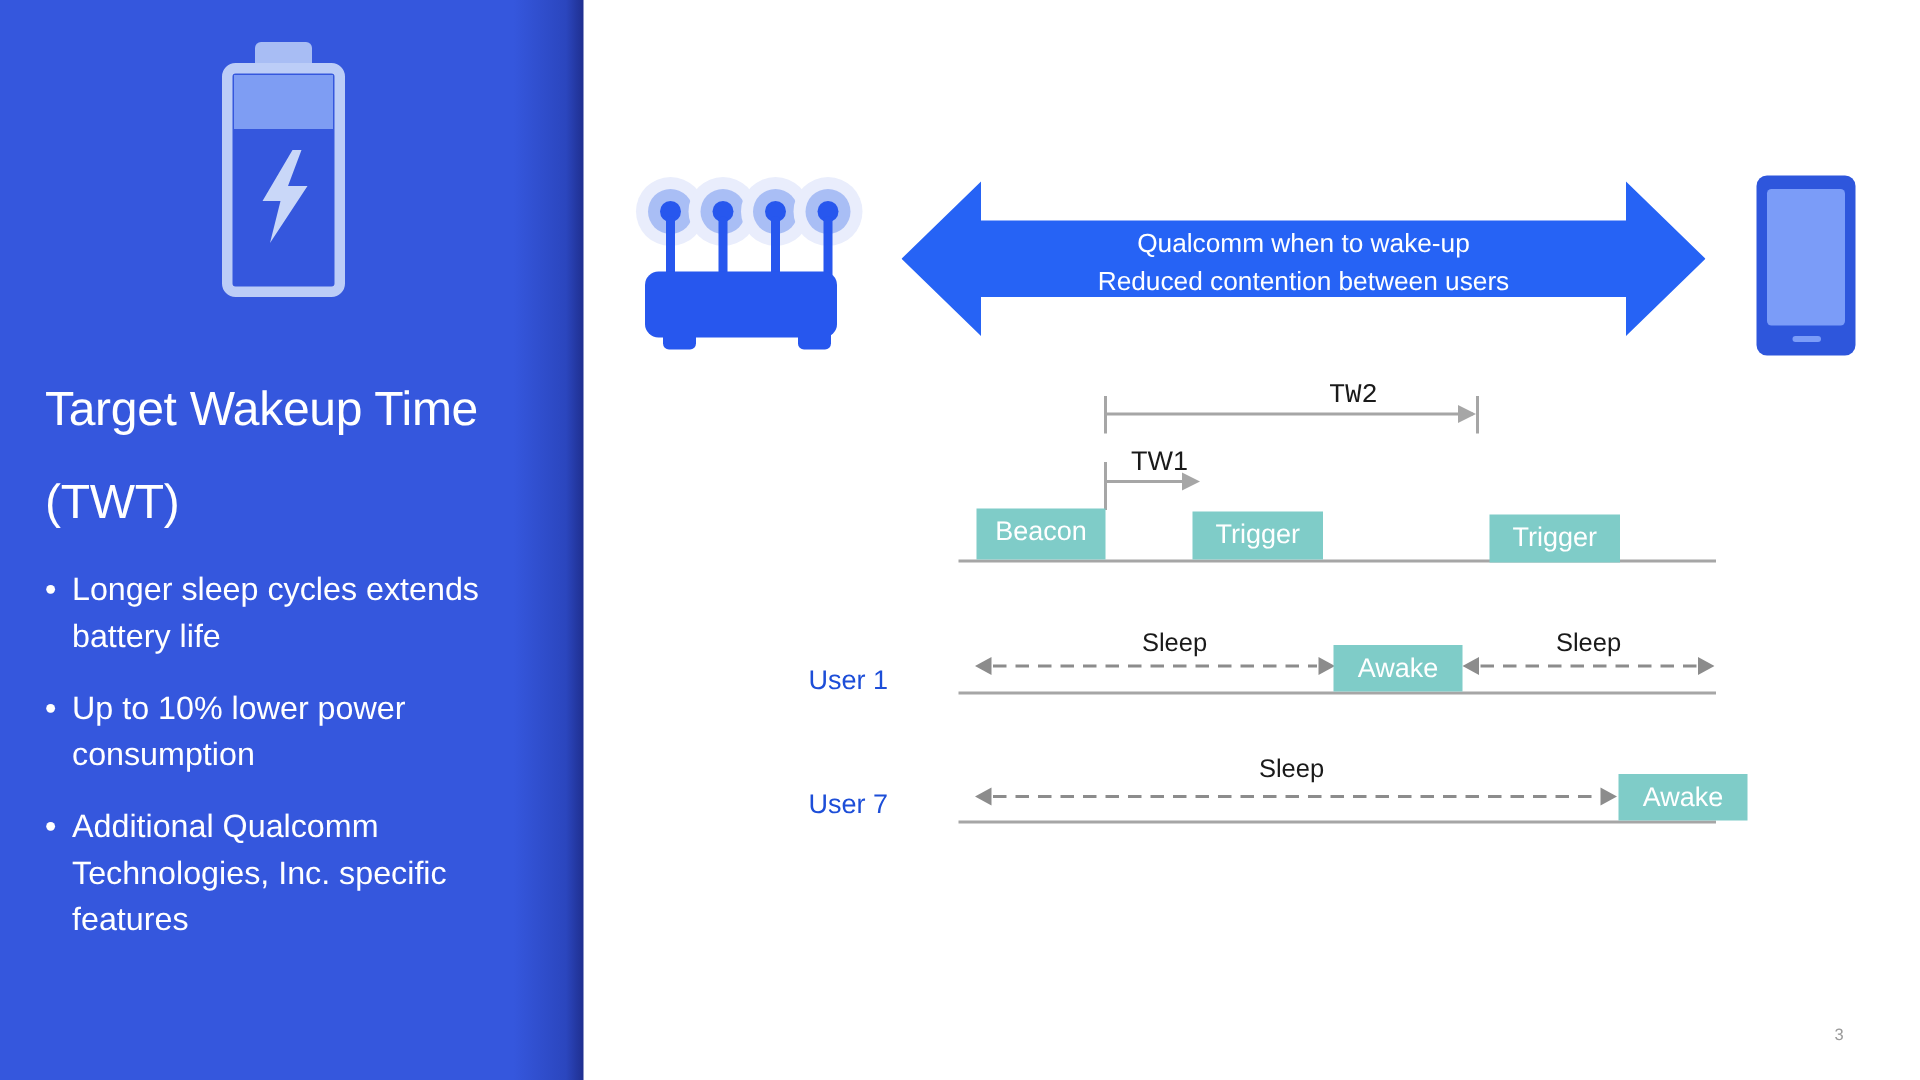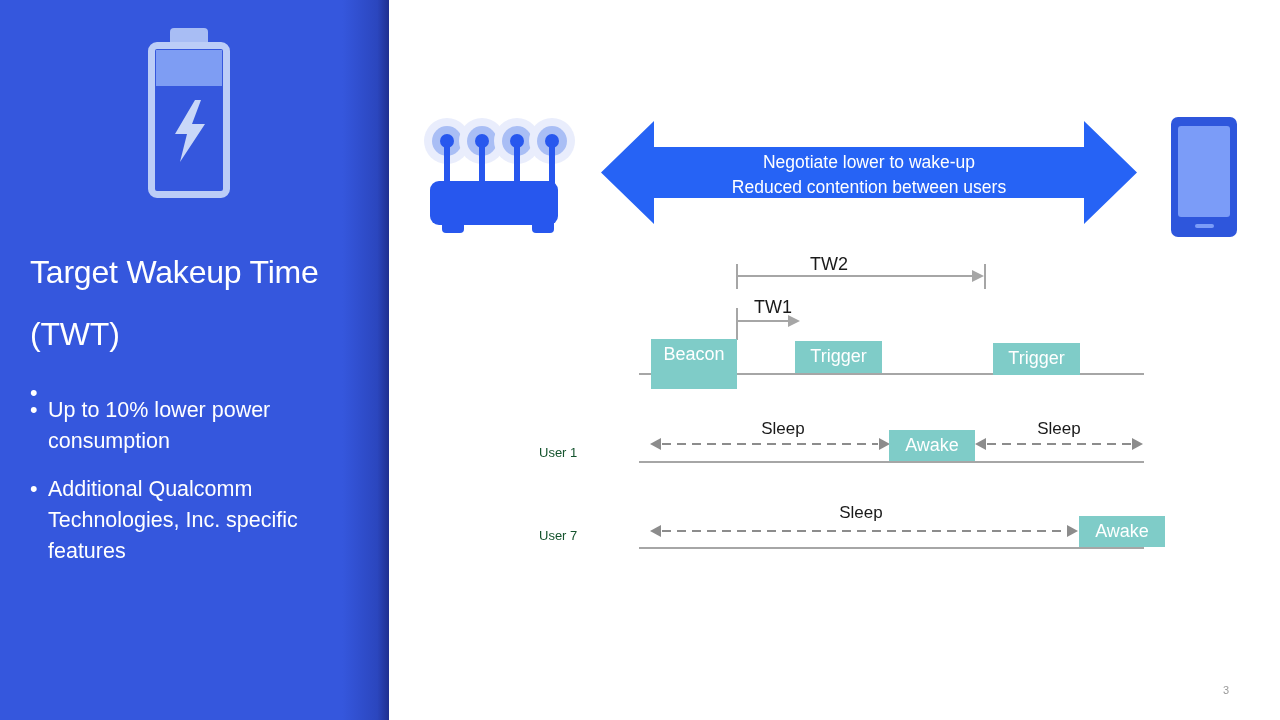--- a/index.html
+++ b/index.html
@@ -217,22 +217,22 @@
     color: #ffffff;
     font-size: 18px;
     line-height: 31px;
     text-align: center;
     white-space: nowrap;
   }
 
   
   .user-label {
     position: absolute;
-    color: #14532d;
-    font-size: 13px;
+    color: #1d4ed8;
+    font-size: 18px;
     line-height: 22px;
     white-space: nowrap;
   }
   .sleep-label {
     position: absolute;
     color: #1a1a1a;
     font-size: 17px;
     line-height: 20px;
     text-align: center;
     white-space: nowrap;
@@ -262,20 +262,21 @@
       <svg class="bat-bolt" viewBox="0 0 34 62">
         <polygon points="22,0 2,34 14,34 7,62 32,24 19,24 28,0" fill="#C9D7F8"></polygon>
       </svg>
     </div>
 
     <div class="panel-title">Target Wakeup Time (TWT)</div>
 
     <ul class="bullets">
       <li>
         <span class="dot">•</span>
+        <span>Longer sleep cycles extends battery life</span>
       </li>
       <li>
         <span class="dot">•</span>
         <span>Up to 10% lower power consumption</span>
       </li>
       <li>
         <span class="dot">•</span>
         <span>Additional Qualcomm Technologies, Inc. specific features</span>
       </li>
     </ul>
@@ -293,52 +294,52 @@
     <div class="router-body"></div>
     <div class="router-foot" style="left:24px;"></div>
     <div class="router-foot" style="left:114px;"></div>
   </div>
 
   <div class="arrow-banner">
     <svg width="536" height="111" viewBox="0 0 536 111">
       <polygon points="0,55.5 53,4 53,30 483,30 483,4 536,55.5 483,107 483,81 53,81 53,107" fill="#2663F5"></polygon>
     </svg>
     <div class="lbl">
-      <div>Negotiate lower to wake-up</div>
+      <div>Qualcomm when to wake-up</div>
       <div>Reduced contention between users</div>
     </div>
   </div>
 
   <div class="phone">
     <div class="phone-screen"></div>
     <div class="phone-home"></div>
   </div>
 
   <div>
-    <div class="dim-label" style="left:810px; top:254px;">TW2</div>
+    <div class="dim-label" style="left:886px; top:254px;font-family:Liberation Mono, monospace;">TW2</div>
     <div class="tick" style="left:736px; top:264px; height:25px;"></div>
     <div class="tick" style="left:984px; top:264px; height:25px;"></div>
     <div class="dim-line" style="left:736px; top:275px; width:246px;"></div>
     <svg style="position:absolute; left:972px; top:269px;" width="14" height="14" viewBox="0 0 14 14">
       <polygon points="0,1 12,7 0,13" fill="#A6A6A6"></polygon>
     </svg>
   </div>
 
   <div>
     <div class="dim-label" style="left:754px; top:297px;">TW1</div>
     <div class="tick" style="left:736px; top:308px; height:32px;"></div>
     <div class="dim-line" style="left:736px; top:320px; width:62px;"></div>
     <svg style="position:absolute; left:788px; top:314px;" width="14" height="14" viewBox="0 0 14 14">
       <polygon points="0,1 12,7 0,13" fill="#A6A6A6"></polygon>
     </svg>
   </div>
 
   <div>
     <div class="track-base" style="left:639px; top:373px; width:505px;"></div>
-    <div class="teal-box" style="left:651px; top:339px; width:86px; height:50px;">Beacon</div>
+    <div class="teal-box" style="left:651px; top:339px; width:86px; height:34px;">Beacon</div>
     <div class="teal-box" style="left:795px; top:341px; width:87px; height:32px;">Trigger</div>
     <div class="teal-box" style="left:993px; top:343px; width:87px; height:32px;">Trigger</div>
   </div>
 
   <div>
     <div class="user-label" style="left:539px; top:442px;">User 1</div>
     <div class="track-base" style="left:639px; top:461px; width:505px;"></div>
 
     <div class="sleep-label" style="left:714px; top:419px; width:138px;">Sleep</div>
     <svg style="position:absolute; left:650px; top:437px;" width="240" height="14" viewBox="0 0 240 14">

